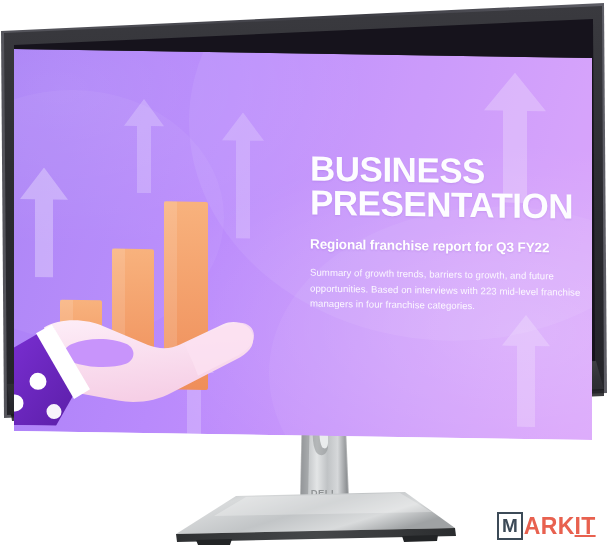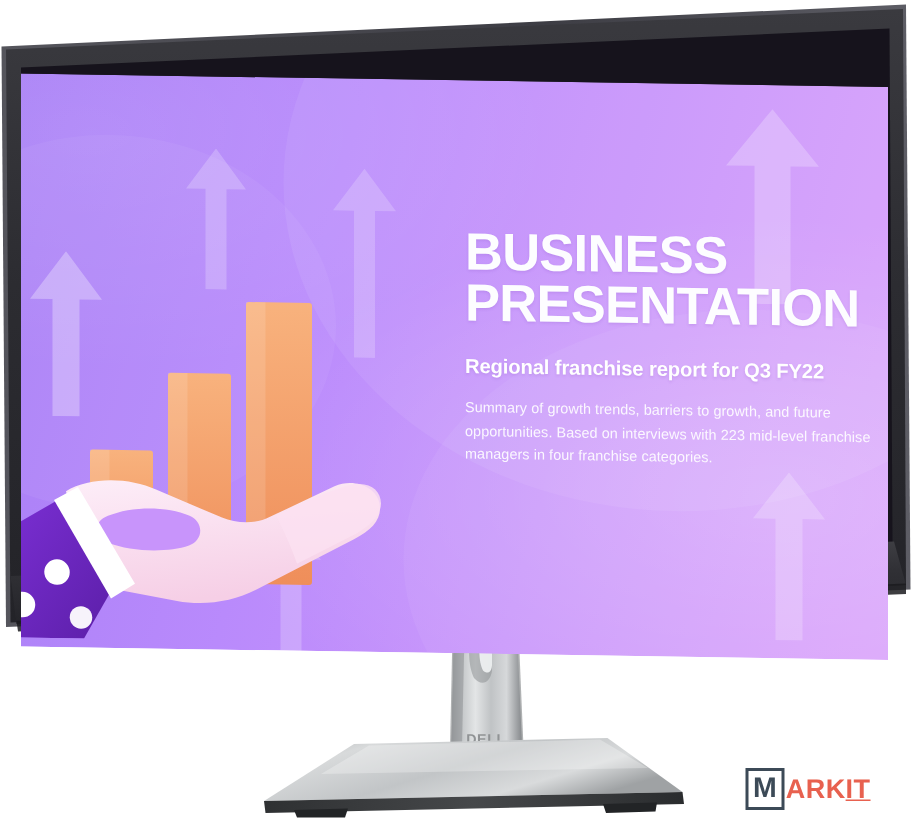--- a/index.html
+++ b/index.html
@@ -91,21 +91,21 @@
     font-weight:bold;
     font-size:19px;
     line-height:1;
     padding:2px 3px 3px 3px;
     letter-spacing:0;
     font-family:"Liberation Sans","DejaVu Sans",sans-serif;
   }
   #wm-rest{
     color:#e8614f;
     font-weight:bold;
-    font-size:18px;
+    font-size:23px;
     line-height:1;
     letter-spacing:0.3px;
     margin-left:1px;
     font-family:"Liberation Sans","DejaVu Sans",sans-serif;
   }
   #wm-it{ text-decoration:underline; text-underline-offset:1px;}
 </style>
 </head>
 <body>
 

